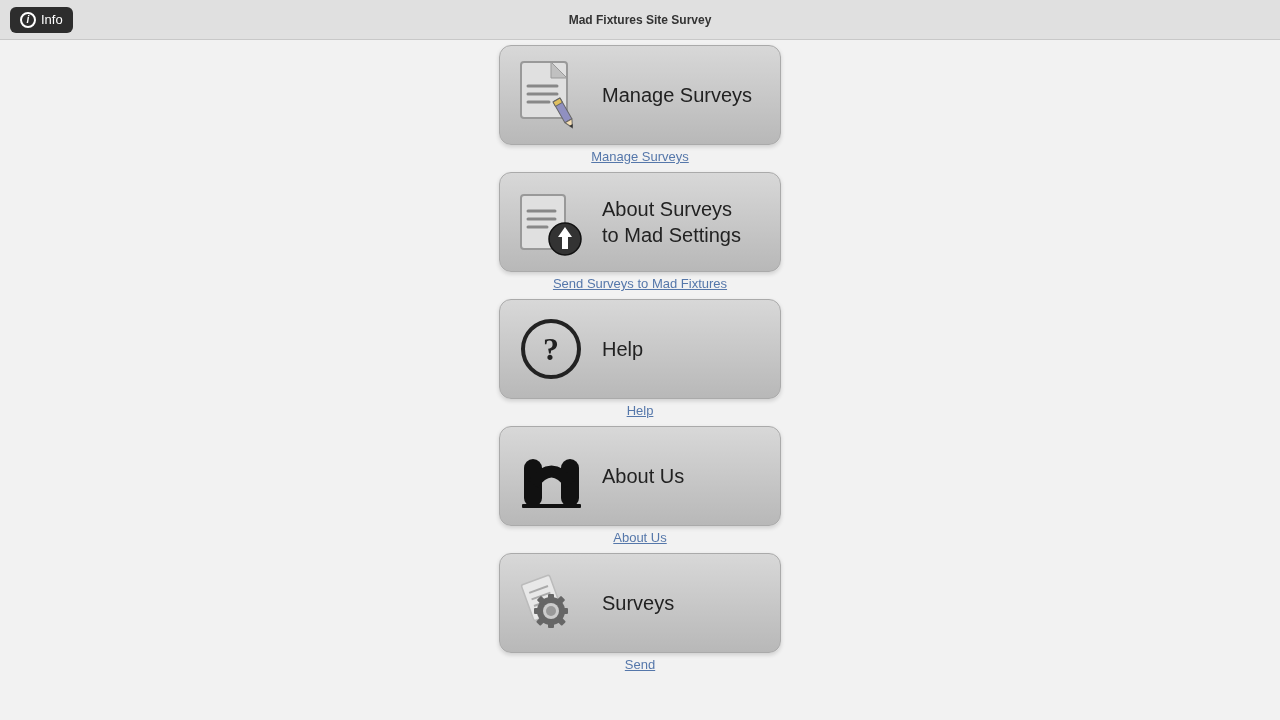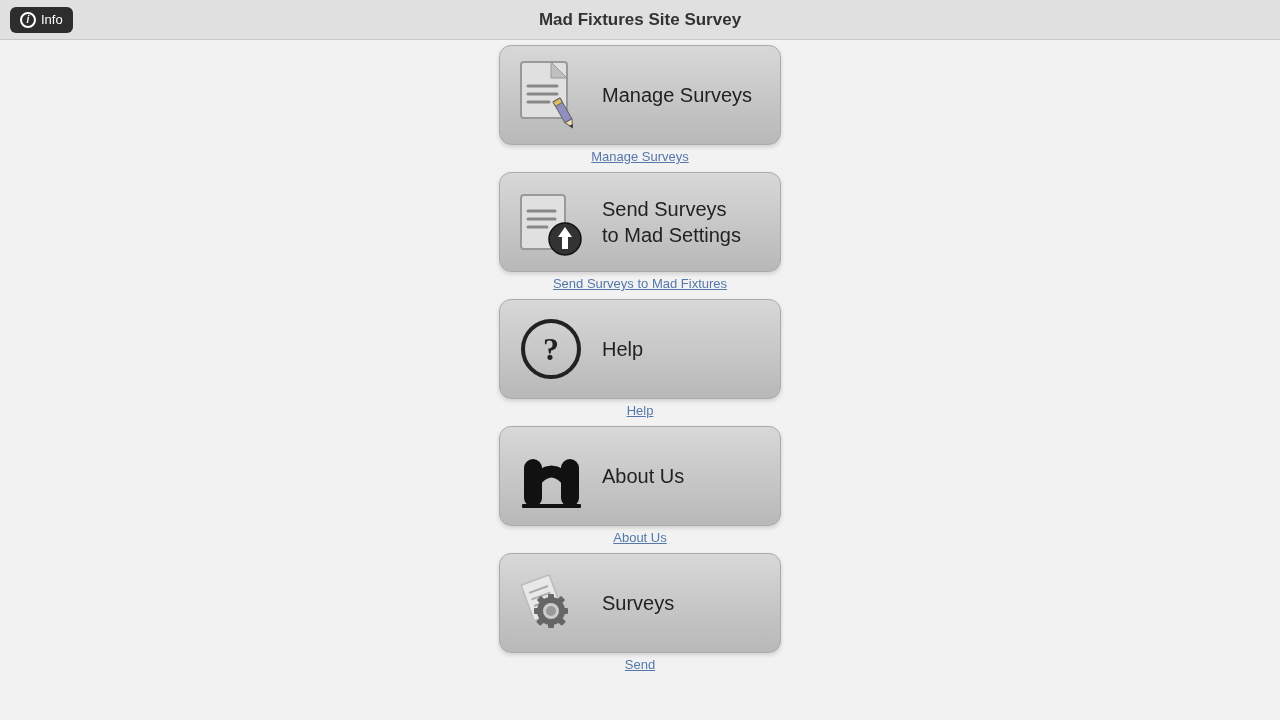--- a/index.html
+++ b/index.html
@@ -50,21 +50,21 @@
       justify-content: center;
       font-size: 10px;
       font-weight: bold;
       font-style: italic;
     }
 
     .header-title {
       position: absolute;
       left: 50%;
       transform: translateX(-50%);
-      font-size: 17px;
+      font-size: 12px;
       font-weight: bold;
       color: #333;
     }
 
     
     .main-content {
       display: flex;
       flex-direction: column;
       align-items: center;
       padding: 5px 0 20px;
@@ -187,21 +187,21 @@
 
           <line x1="9" y1="24" x2="36" y2="24" stroke="#888" stroke-width="3" stroke-linecap="round"></line>
           <line x1="9" y1="32" x2="36" y2="32" stroke="#888" stroke-width="3" stroke-linecap="round"></line>
           <line x1="9" y1="40" x2="28" y2="40" stroke="#888" stroke-width="3" stroke-linecap="round"></line>
 
           <circle cx="46" cy="52" r="16" fill="#333" stroke="#111" stroke-width="1.5"></circle>
           <polygon points="46,40 53,50 49,50 49,62 43,62 43,50 39,50" fill="white"></polygon>
         </svg>
       </div>
       <div class="menu-card-label">
-        <span>Send Surveys</span><br>
+        <span>About Surveys</span><br>
         <span>to Mad Settings</span>
       </div>
     </div>
     <a class="menu-link">Send Surveys to Mad Fixtures</a>
   </div>
 
   <div class="menu-item-container">
     <div class="menu-card">
       <div class="icon-container">
         <div class="icon-help">?</div>

